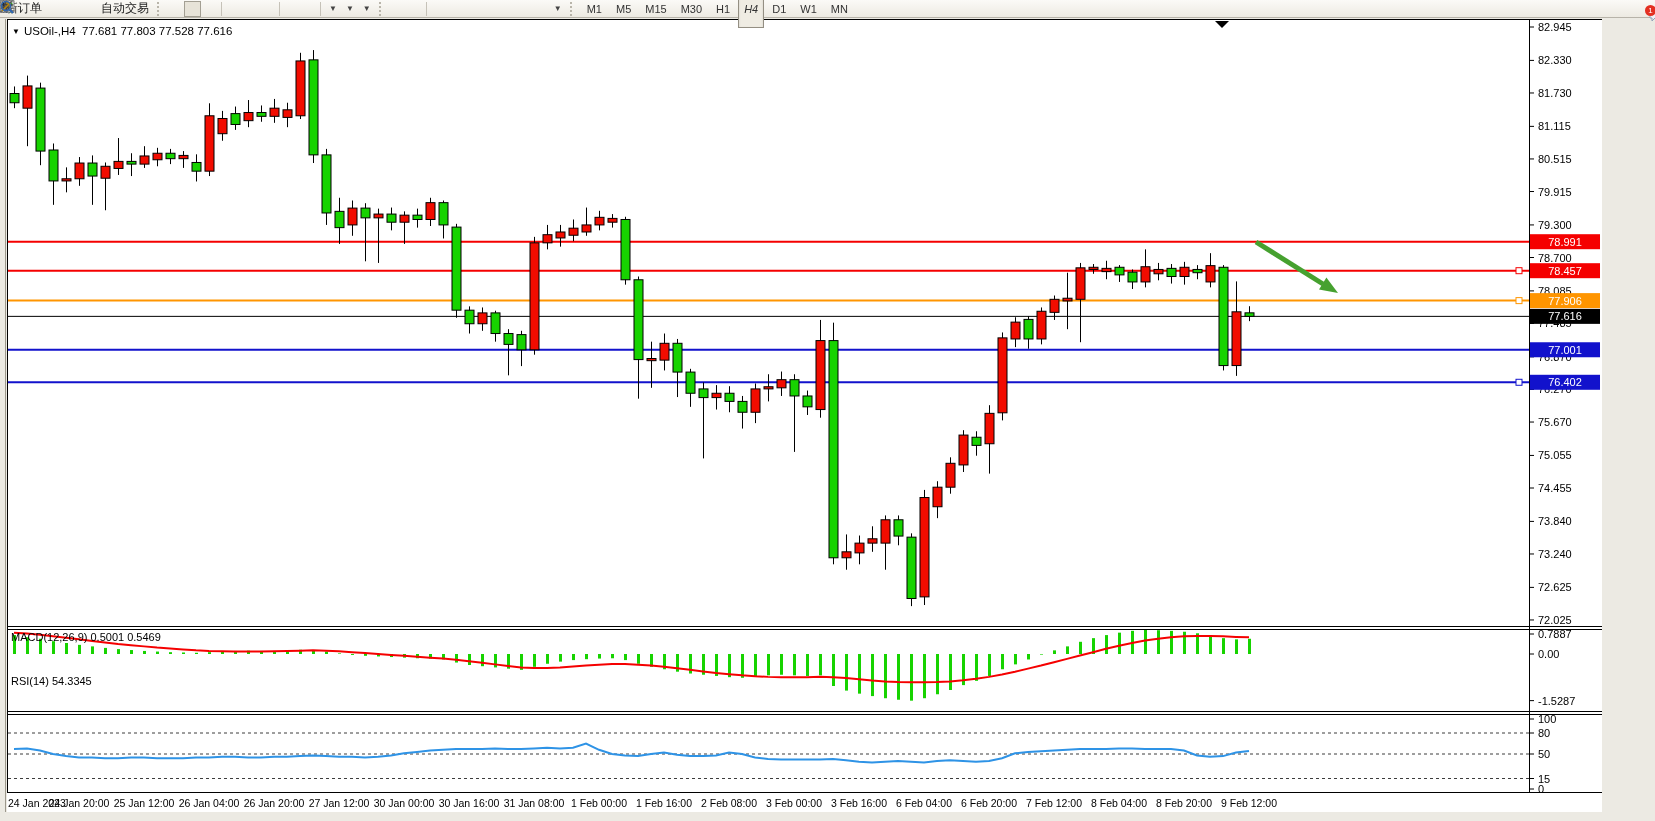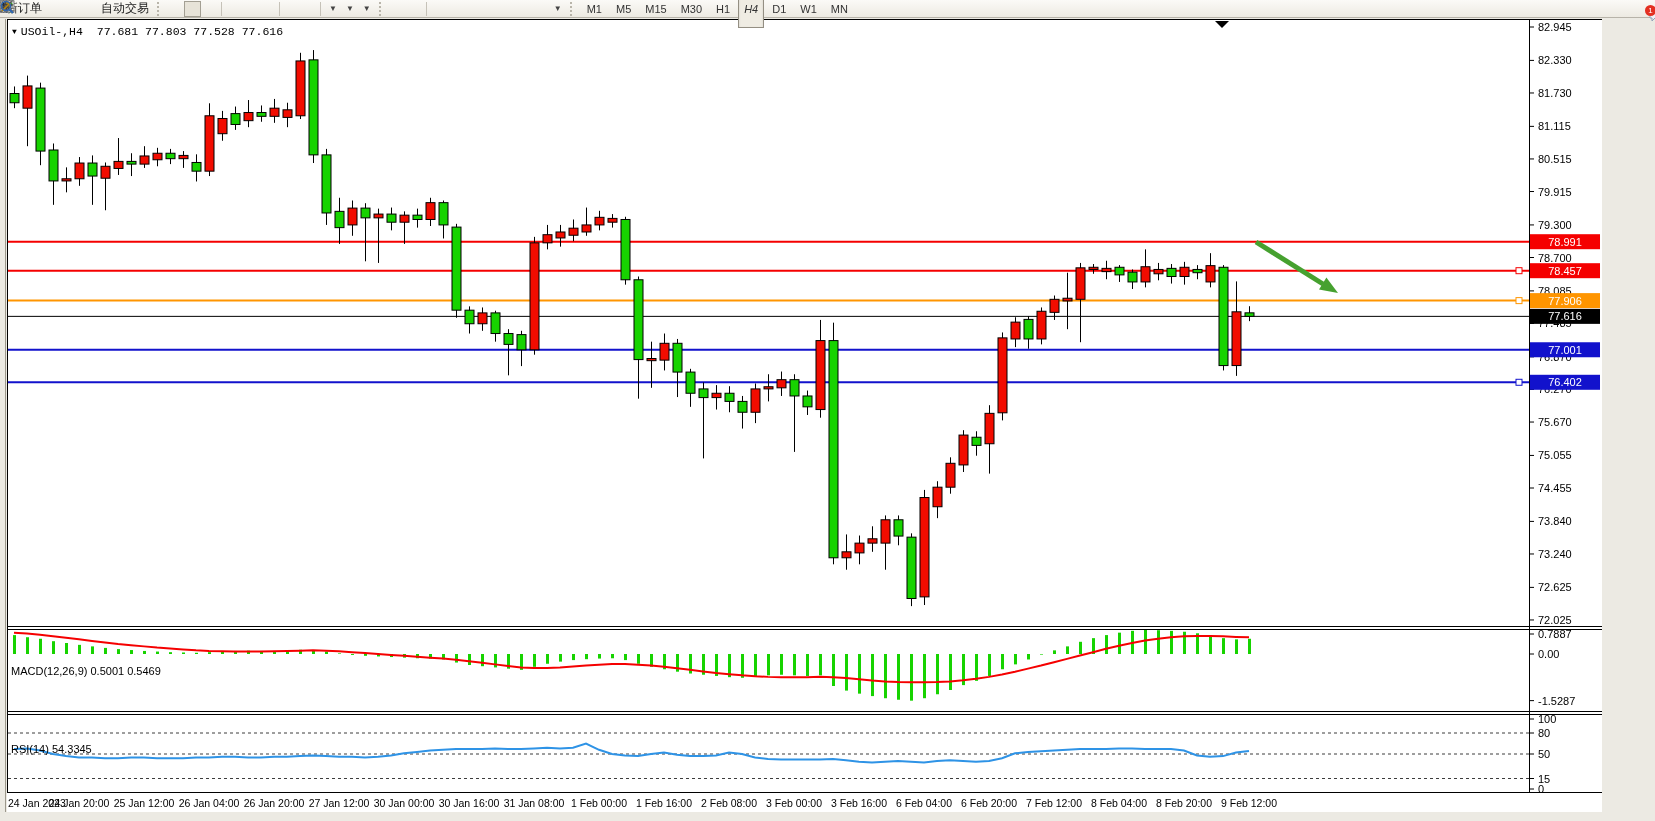--- a/index.html
+++ b/index.html
@@ -19,23 +19,23 @@
   .tf{font-size:11px;color:#333;padding:11px 5px;height:14px;line-height:14px;margin:0 1px;border:1px solid transparent;}
   .tf.active{background:#efece3;border:1px solid #948f83;box-shadow:inset 0 1px 2px rgba(0,0,0,.15);font-style:italic;}
   .tb-right{margin-left:auto;display:flex;align-items:center;margin-right:6px;gap:8px;}
   .badge{position:absolute;top:-4px;right:-7px;background:#e33022;color:#fff;border-radius:50%;
     width:11px;height:11px;font-size:8px;line-height:11px;text-align:center;}
 
   
   .chartwin{position:absolute;left:0;top:19px;width:1655px;height:802px;}
   svg{position:absolute;left:0;top:0;}
   .ovl{position:absolute;z-index:3;color:#000;white-space:nowrap;}
-  .chart-title{left:12px;top:6px;font-size:11.5px;font-family:Liberation Mono, monospace;}
+  .chart-title{left:12px;top:6px;font-size:11.5px;}
   .chart-title .tri{font-size:8px;vertical-align:1px;margin-right:4px;}
-  .ind-label{font-size:11px;margin-top:34px;}
+  .ind-label{font-size:11px;}
   text{font-family:"Liberation Sans",sans-serif;}
 </style>
 </head>
 <body>
 <div id="app">
 
   <div class="toolbar">
     <div class="tbtn">
       <svg width="12" height="13">
           <rect x="1" y="1" width="9" height="11" fill="#fff" stroke="#6f6f6f"></rect>
@@ -658,18 +658,18 @@
         <text x="1119" y="807" font-size="10.5" fill="#000" text-anchor="middle">8 Feb 04:00</text>
         <text x="1184" y="807" font-size="10.5" fill="#000" text-anchor="middle">8 Feb 20:00</text>
         <text x="1249" y="807" font-size="10.5" fill="#000" text-anchor="middle">9 Feb 12:00</text>
       </svg>
     <div class="ovl chart-title">
       <span class="tri">▼</span><span>USOil-,H4</span>&nbsp;&nbsp;<span>77.681 77.803 77.528 77.616</span>
     </div>
     <div class="ovl ind-label" style="left:11px;top:612px">
       <span>MACD(12,26,9)</span> <span>0.5001 0.5469</span>
     </div>
-    <div class="ovl ind-label" style="left:11px;top:690px">
+    <div class="ovl ind-label" style="left:11px;top:656px">
       <span>RSI(14)</span> <span>54.3345</span>
     </div>
   </div>
 
 </div>
 
 </body></html>

